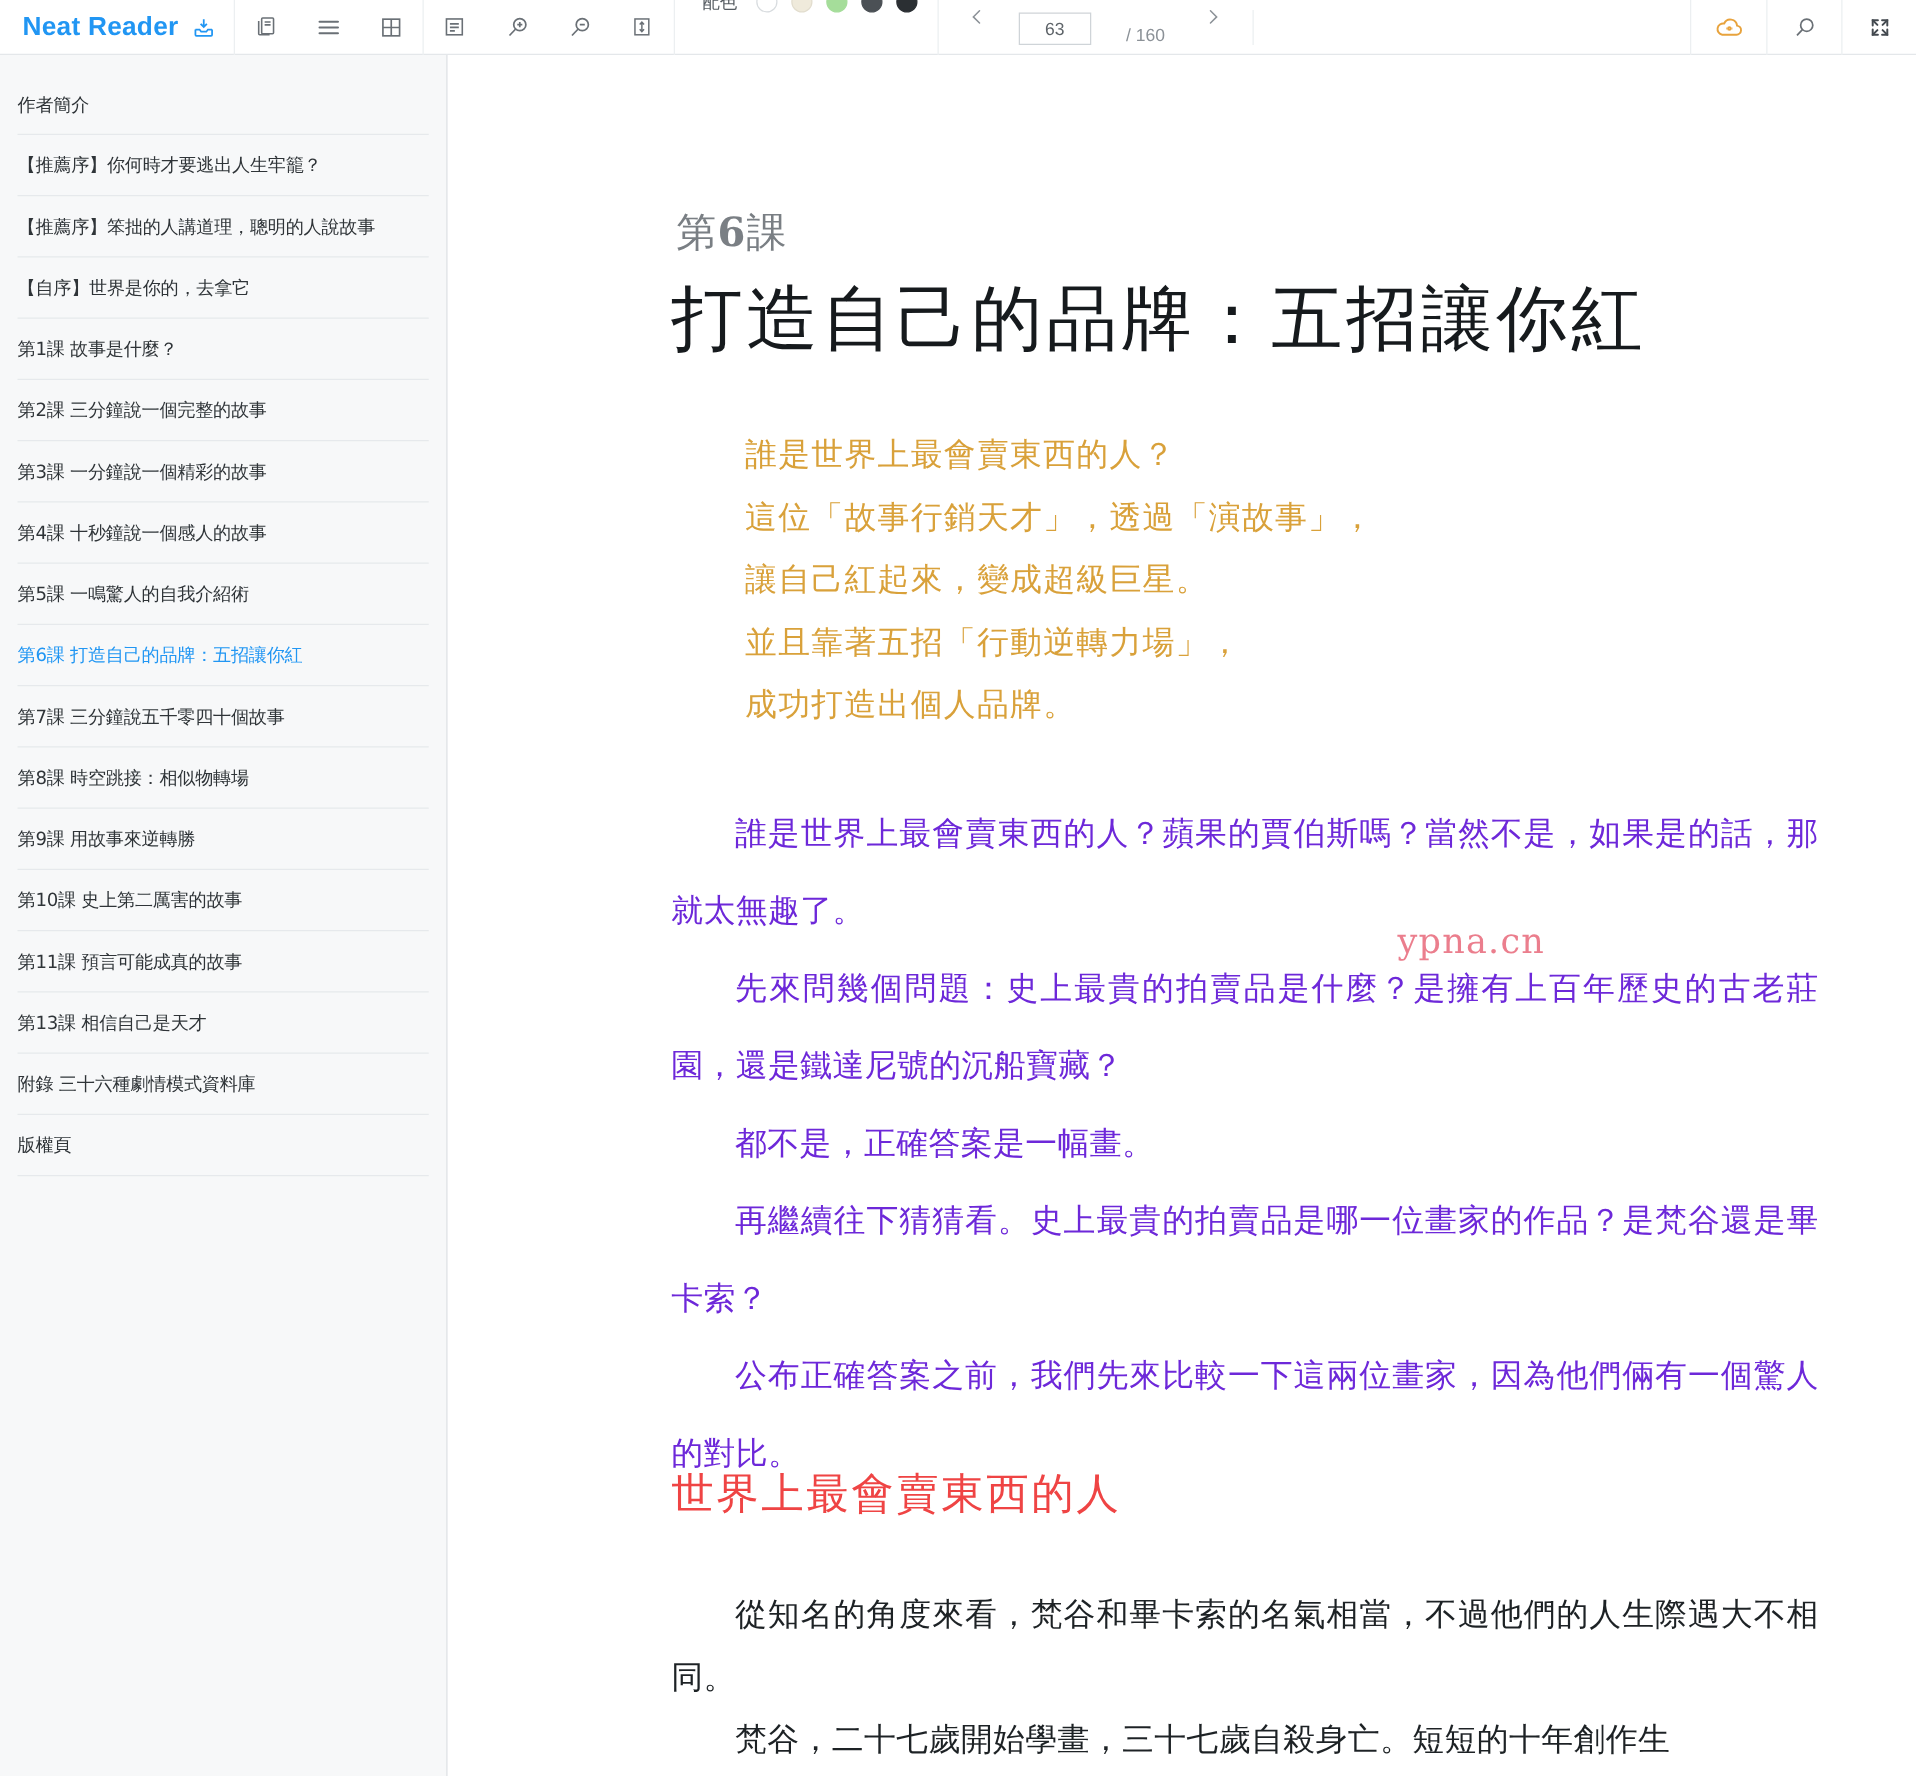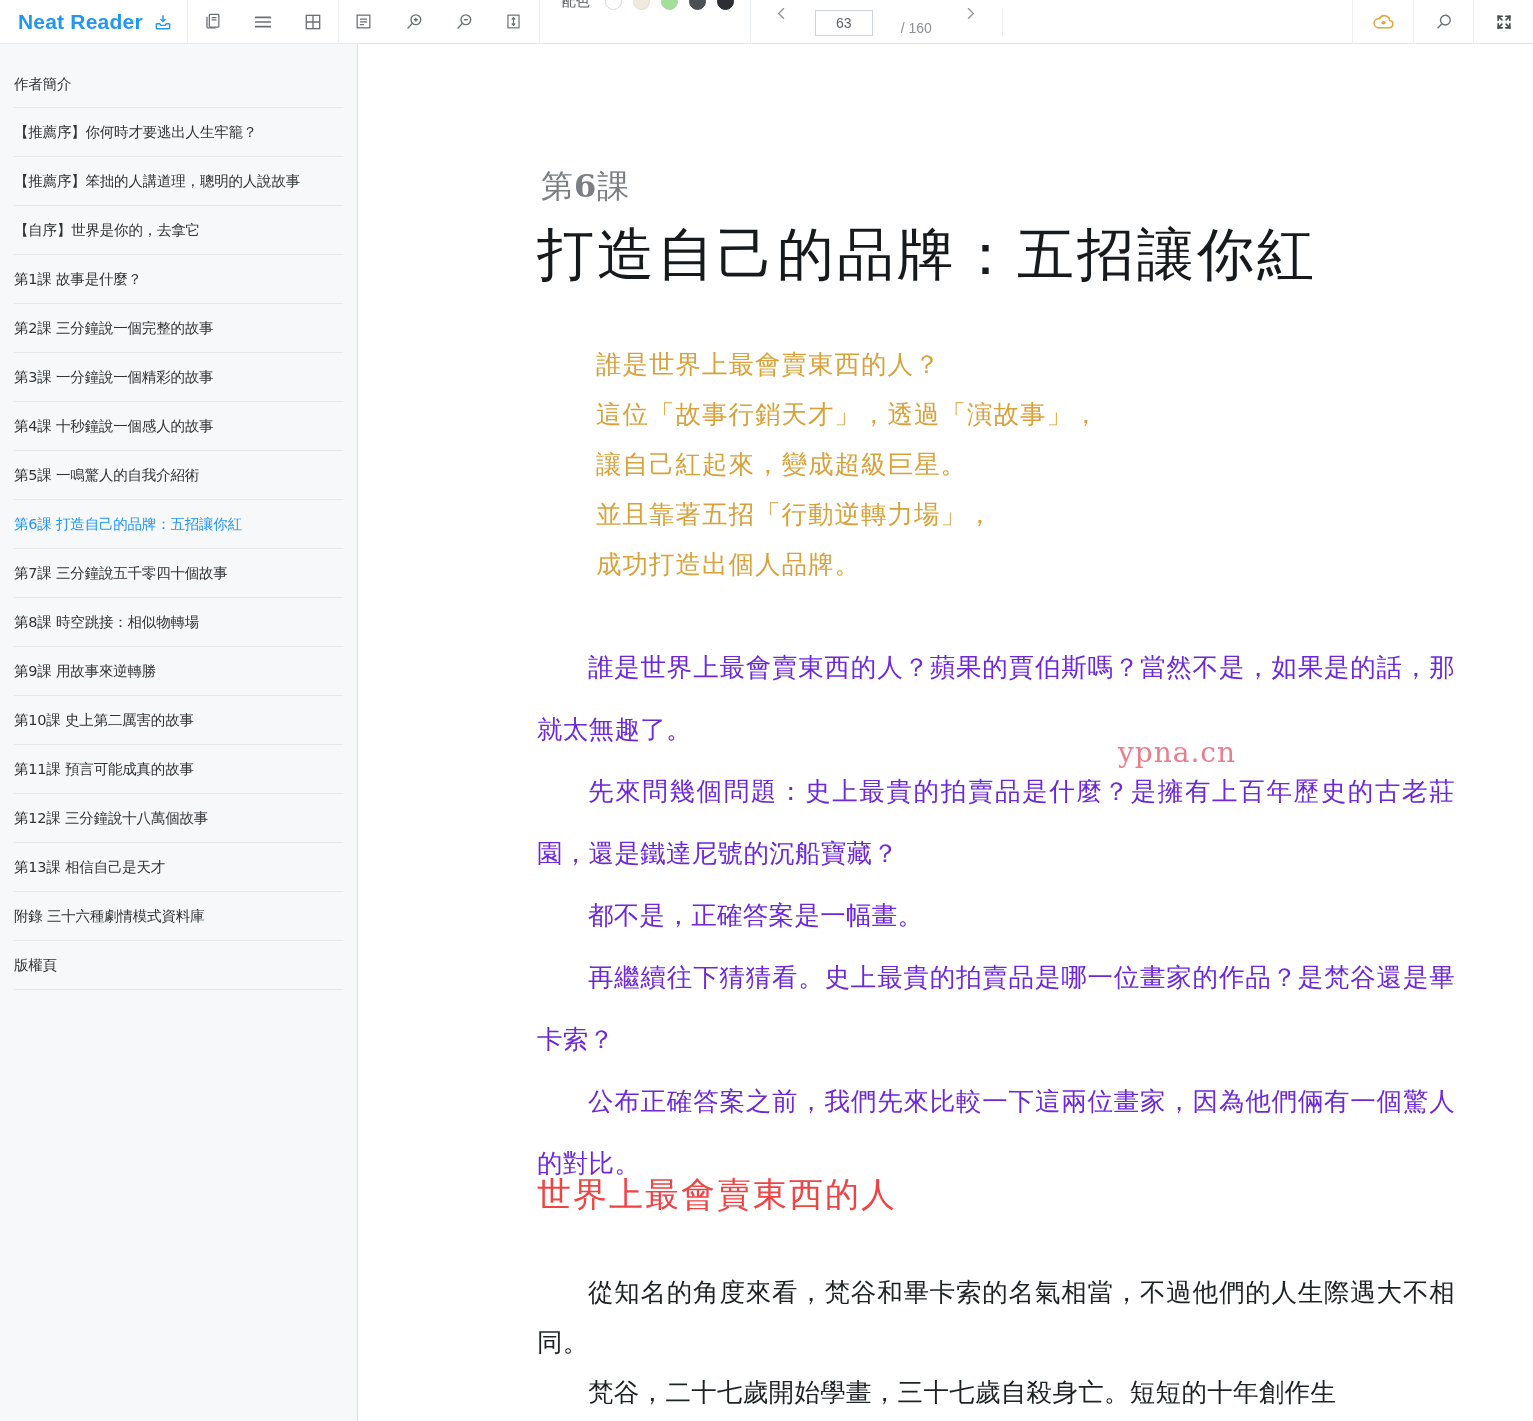--- a/index.html
+++ b/index.html
@@ -370,23 +370,20 @@
     <li class="toc-item">
         <span class="toc-label">第9課 用故事來逆轉勝</span>
       </li>
     <li class="toc-item">
         <span class="toc-label">第10課 史上第二厲害的故事</span>
       </li>
     <li class="toc-item">
         <span class="toc-label">第11課 預言可能成真的故事</span>
       </li>
     <li class="toc-item">
-        <span class="toc-label">第12課 三分鐘說十八萬個故事</span>
-      </li>
-    <li class="toc-item">
         <span class="toc-label">第13課 相信自己是天才</span>
       </li>
     <li class="toc-item">
         <span class="toc-label">附錄 三十六種劇情模式資料庫</span>
       </li>
     <li class="toc-item">
         <span class="toc-label">版權頁</span>
       </li>
   </ul>
 </div>

